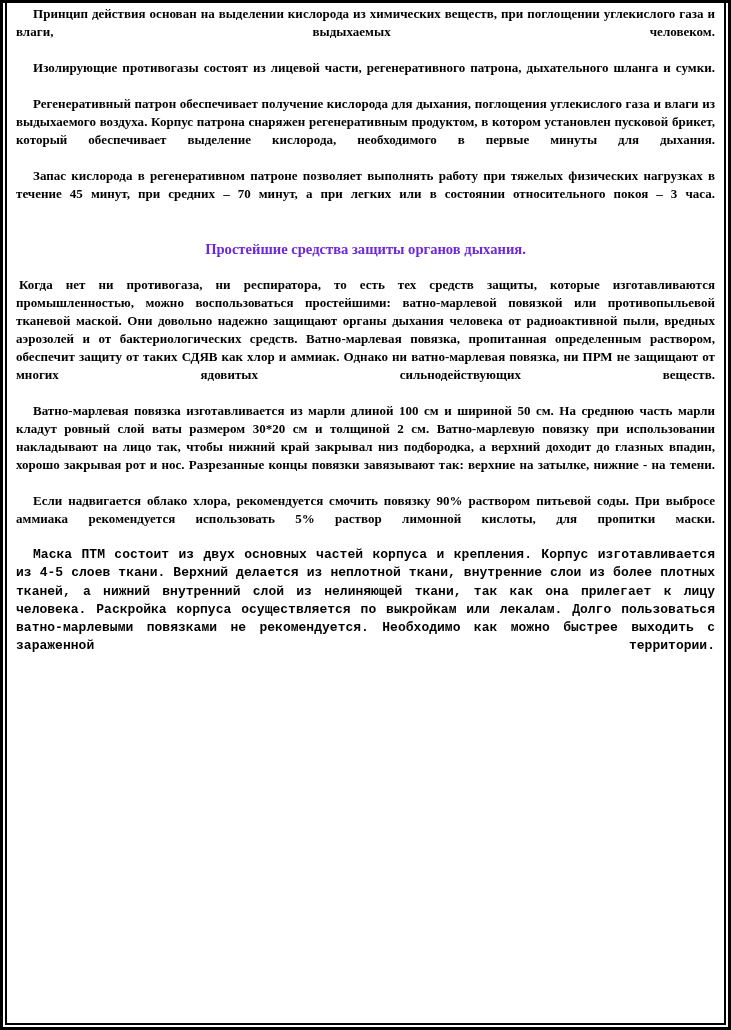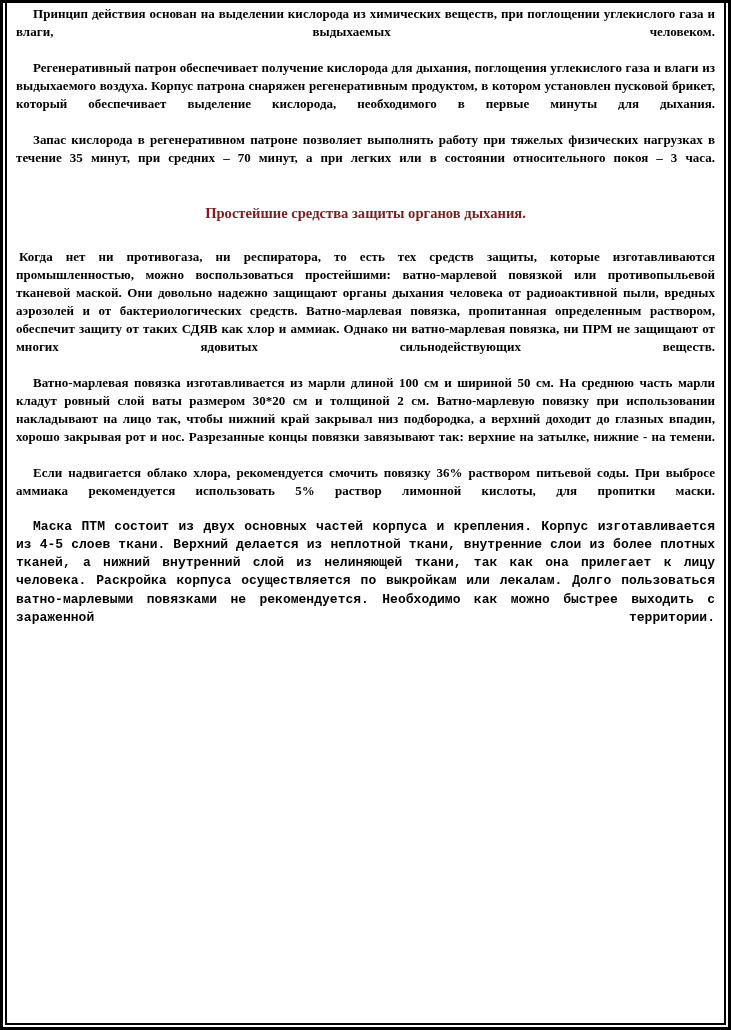--- a/index.html
+++ b/index.html
@@ -66,62 +66,62 @@
   }
   
   p.para::after {
     content: "";
     display: inline-block;
     width: 100%;
   }
 
   p.para.no-indent {
     text-indent: 3px;
-    margin-top: 8px;
   }
 
   h2.section-heading {
     margin: 0;
     padding: 0;
     text-align: center;
     font-weight: bold;
     font-size: 14.6px;
     line-height: 18.05px;
-    color: #7f1d1d;
+    color: #6d28d9;
     text-indent: 0;
   }
 
   .spacer-line {
     height: 18.05px;
   }
 </style>
 </head>
 <body>
 
 <div class="page-frame">
   <div class="page-frame-inner"></div>
 
   <div class="doc-body">
 
     <p class="para">Принцип действия основан на выделении кислорода из химических веществ, при поглощении углекислого газа и влаги, выдыхаемых человеком.</p>
 
+    <p class="para">Изолирующие противогазы состоят из лицевой части, регенеративного патрона, дыхательного шланга и сумки.</p>
 
     <p class="para">Регенеративный патрон обеспечивает получение кислорода для дыхания, поглощения углекислого газа и влаги из выдыхаемого воздуха. Корпус патрона снаряжен регенеративным продуктом, в котором установлен пусковой брикет, который обеспечивает выделение кислорода, необходимого в первые минуты для дыхания.</p>
 
-    <p class="para">Запас кислорода в регенеративном патроне позволяет выполнять работу при тяжелых физических нагрузках в течение 35 минут, при средних – 70 минут, а при легких или в состоянии относительного покоя – 3 часа.</p>
+    <p class="para">Запас кислорода в регенеративном патроне позволяет выполнять работу при тяжелых физических нагрузках в течение 45 минут, при средних – 70 минут, а при легких или в состоянии относительного покоя – 3 часа.</p>
 
 
     <div class="spacer-line"></div>
 
     <h2 class="section-heading">Простейшие средства защиты органов дыхания.</h2>
 
     <div class="spacer-line"></div>
 
     <p class="para no-indent"> Когда нет ни противогаза, ни респиратора, то есть тех средств защиты, которые изготавливаются промышленностью, можно воспользоваться простейшими: ватно-марлевой повязкой или противопыльевой тканевой маской. Они довольно надежно защищают органы дыхания человека от радиоактивной пыли, вредных аэрозолей и от бактериологических средств. Ватно-марлевая повязка, пропитанная определенным раствором, обеспечит защиту от таких СДЯВ как хлор и аммиак. Однако ни ватно-марлевая повязка, ни ПРМ не защищают от многих ядовитых сильнодействующих веществ.</p>
 
     <p class="para">Ватно-марлевая повязка изготавливается из марли длиной 100 см и шириной 50 см. На среднюю часть марли кладут ровный слой ваты размером 30*20 см и толщиной 2 см. Ватно-марлевую повязку при использовании накладывают на лицо так, чтобы нижний край закрывал низ подбородка, а верхний доходит до глазных впадин, хорошо закрывая рот и нос. Разрезанные концы повязки завязывают так: верхние на затылке, нижние - на темени.</p>
 
-    <p class="para">Если надвигается облако хлора, рекомендуется смочить повязку 36% раствором питьевой соды. При выбросе аммиака рекомендуется использовать 5% раствор лимонной кислоты, для пропитки маски.</p>
+    <p class="para">Если надвигается облако хлора, рекомендуется смочить повязку 90% раствором питьевой соды. При выбросе аммиака рекомендуется использовать 5% раствор лимонной кислоты, для пропитки маски.</p>
 
     <p class="para">Маска ПТМ состоит из двух основных частей корпуса и крепления.    Корпус изготавливается из 4-5 слоев ткани. Верхний делается из неплотной ткани, внутренние слои из более плотных тканей, а нижний внутренний слой из нелиняющей ткани, так как она прилегает к лицу человека. Раскройка корпуса осуществляется по выкройкам или лекалам. Долго пользоваться ватно-марлевыми повязками не рекомендуется. Необходимо как можно быстрее выходить с зараженной территории.</p>
 
   </div>
 </div>
 
 </body></html>

